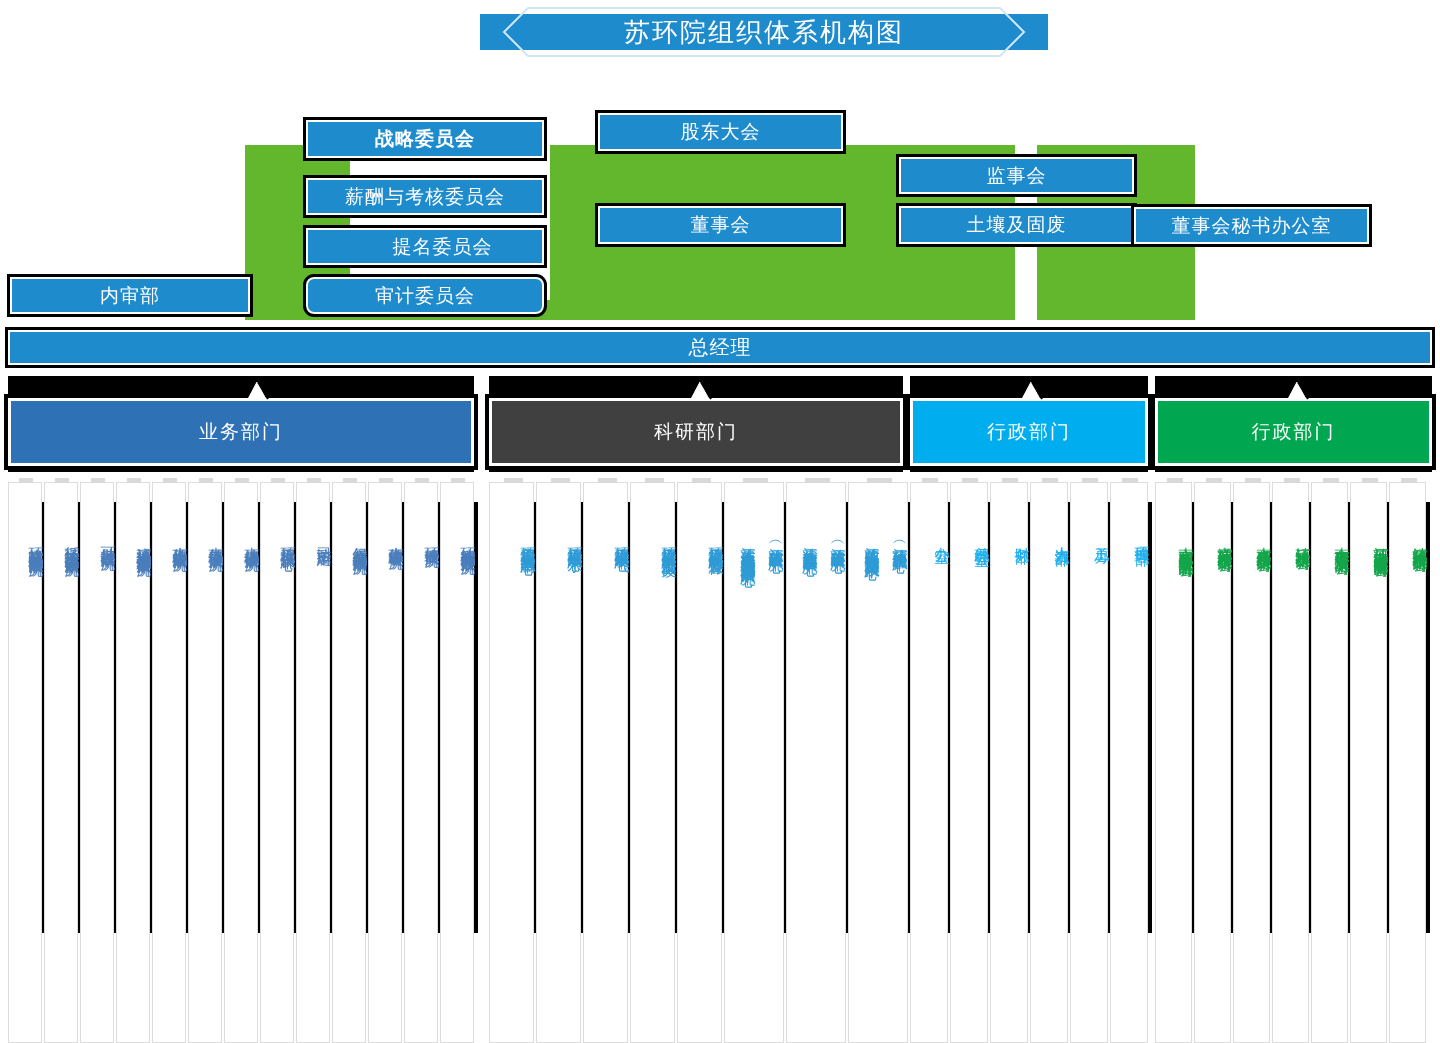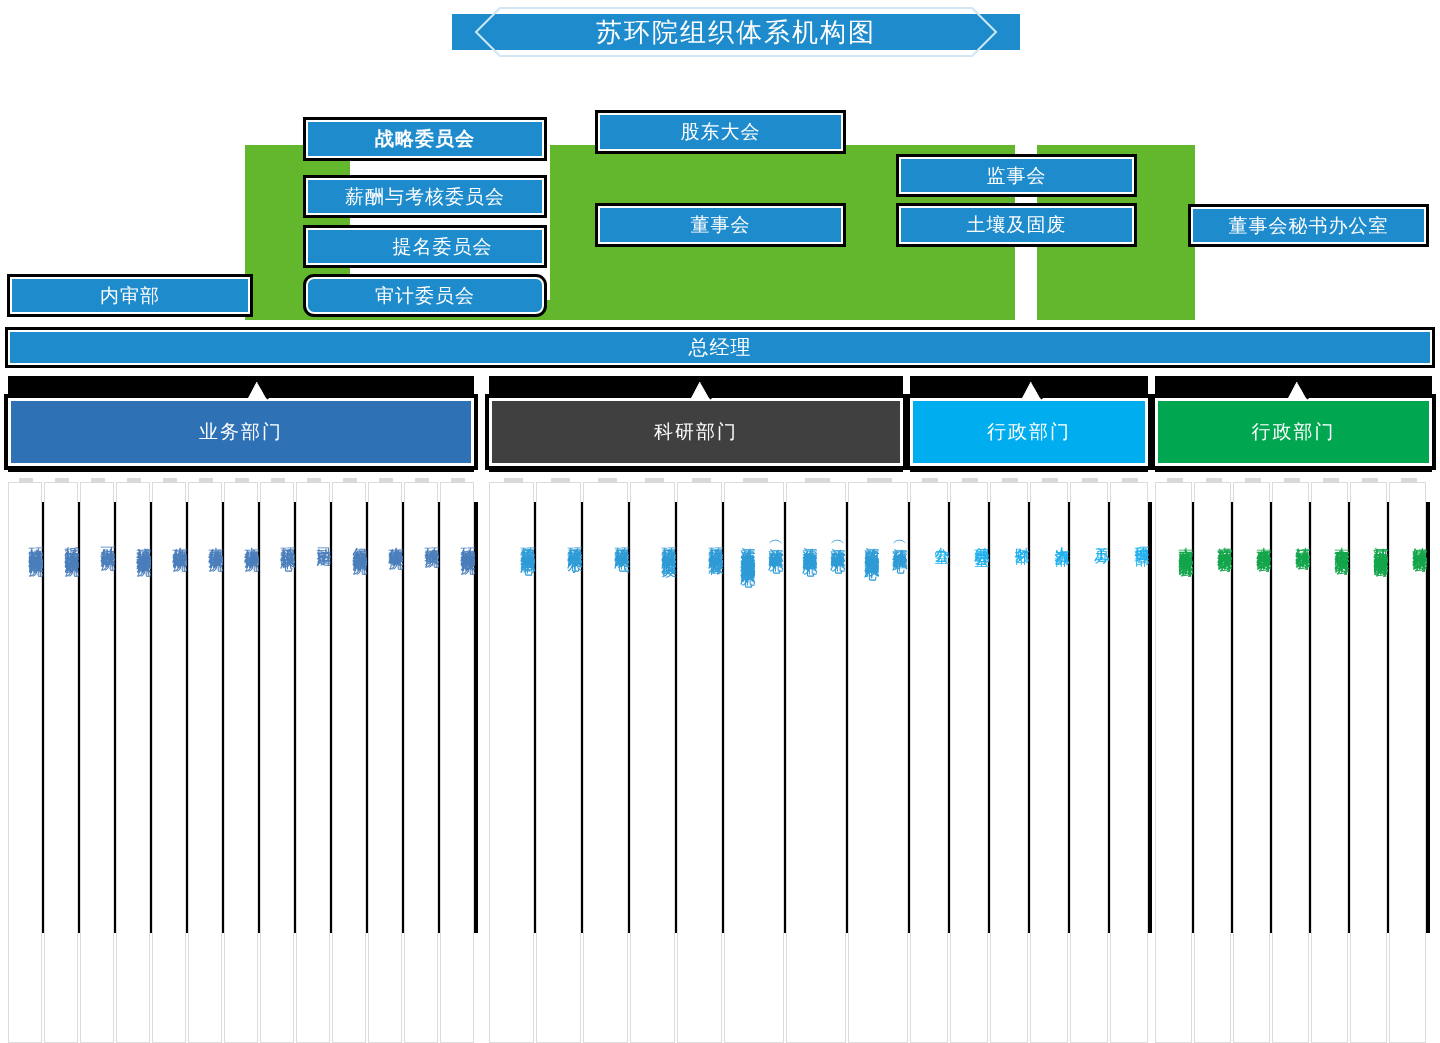--- a/index.html
+++ b/index.html
@@ -6,21 +6,21 @@
   body{width:1440px;height:1043px;position:relative;overflow:hidden;
        font-family:"DejaVu Sans","Liberation Sans",sans-serif;}
 
   
   .node{position:absolute;box-sizing:border-box;background:#1E8BCD;
         border:2px solid #ffffff;outline:3px solid #000000;
         color:#ffffff;display:flex;align-items:center;justify-content:center;
         font-size:19px;letter-spacing:1px;z-index:6;}
 
   
-  #title-wrap{position:absolute;left:452px;top:6px;width:568px;height:52px;z-index:8;}
+  #title-wrap{position:absolute;left:480px;top:6px;width:568px;height:52px;z-index:8;}
   #title-bar{position:absolute;left:0;top:8px;width:568px;height:36px;background:#1E8BCD;}
   #title-hex{position:absolute;left:22px;top:0;width:524px;height:52px;z-index:2;}
   #title-hex svg{display:block;}
   #title-text{position:absolute;left:0;top:0;width:568px;height:52px;display:flex;
               align-items:center;justify-content:center;color:#fff;font-size:26px;
               letter-spacing:2px;z-index:3;}
 
   
   .green{position:absolute;background:#62B72C;z-index:1;}
 
@@ -70,21 +70,21 @@
 <div class="node" style="left:306px;top:120px;width:238px;height:38px;font-weight:bold;">战略委员会</div>
 <div class="node" style="left:306px;top:178px;width:238px;height:37px;">薪酬与考核委员会</div>
 <div class="node" style="left:306px;top:228px;width:238px;height:37px;padding-left:35px;">提名委员会</div>
 <div class="node" style="left:306px;top:277px;width:238px;height:37px;border-radius:8px;">审计委员会</div>
 
 <div class="node" style="left:598px;top:113px;width:245px;height:38px;">股东大会</div>
 <div class="node" style="left:598px;top:206px;width:245px;height:38px;">董事会</div>
 
 <div class="node" style="left:899px;top:157px;width:235px;height:37px;">监事会</div>
 <div class="node" style="left:899px;top:206px;width:235px;height:38px;">土壤及固废</div>
-<div class="node" style="left:1191px;top:207px;width:235px;height:37px;">董事会秘书办公室</div>
+<div class="node" style="left:1134px;top:207px;width:235px;height:37px;">董事会秘书办公室</div>
 
 <div class="node" style="left:10px;top:277px;width:240px;height:37px;">内审部</div>
 
 <div class="node" style="left:8px;top:330px;width:1424px;height:35px;font-size:20px;">总经理</div>
 
 <div class="deptslot" style="left:8px;top:376px;width:466px;height:96px;"></div>
 <div class="deptslot" style="left:489px;top:376px;width:414px;height:96px;"></div>
 <div class="deptslot" style="left:910px;top:376px;width:238px;height:96px;"></div>
 <div class="deptslot" style="left:1155px;top:376px;width:277px;height:96px;"></div>
 

